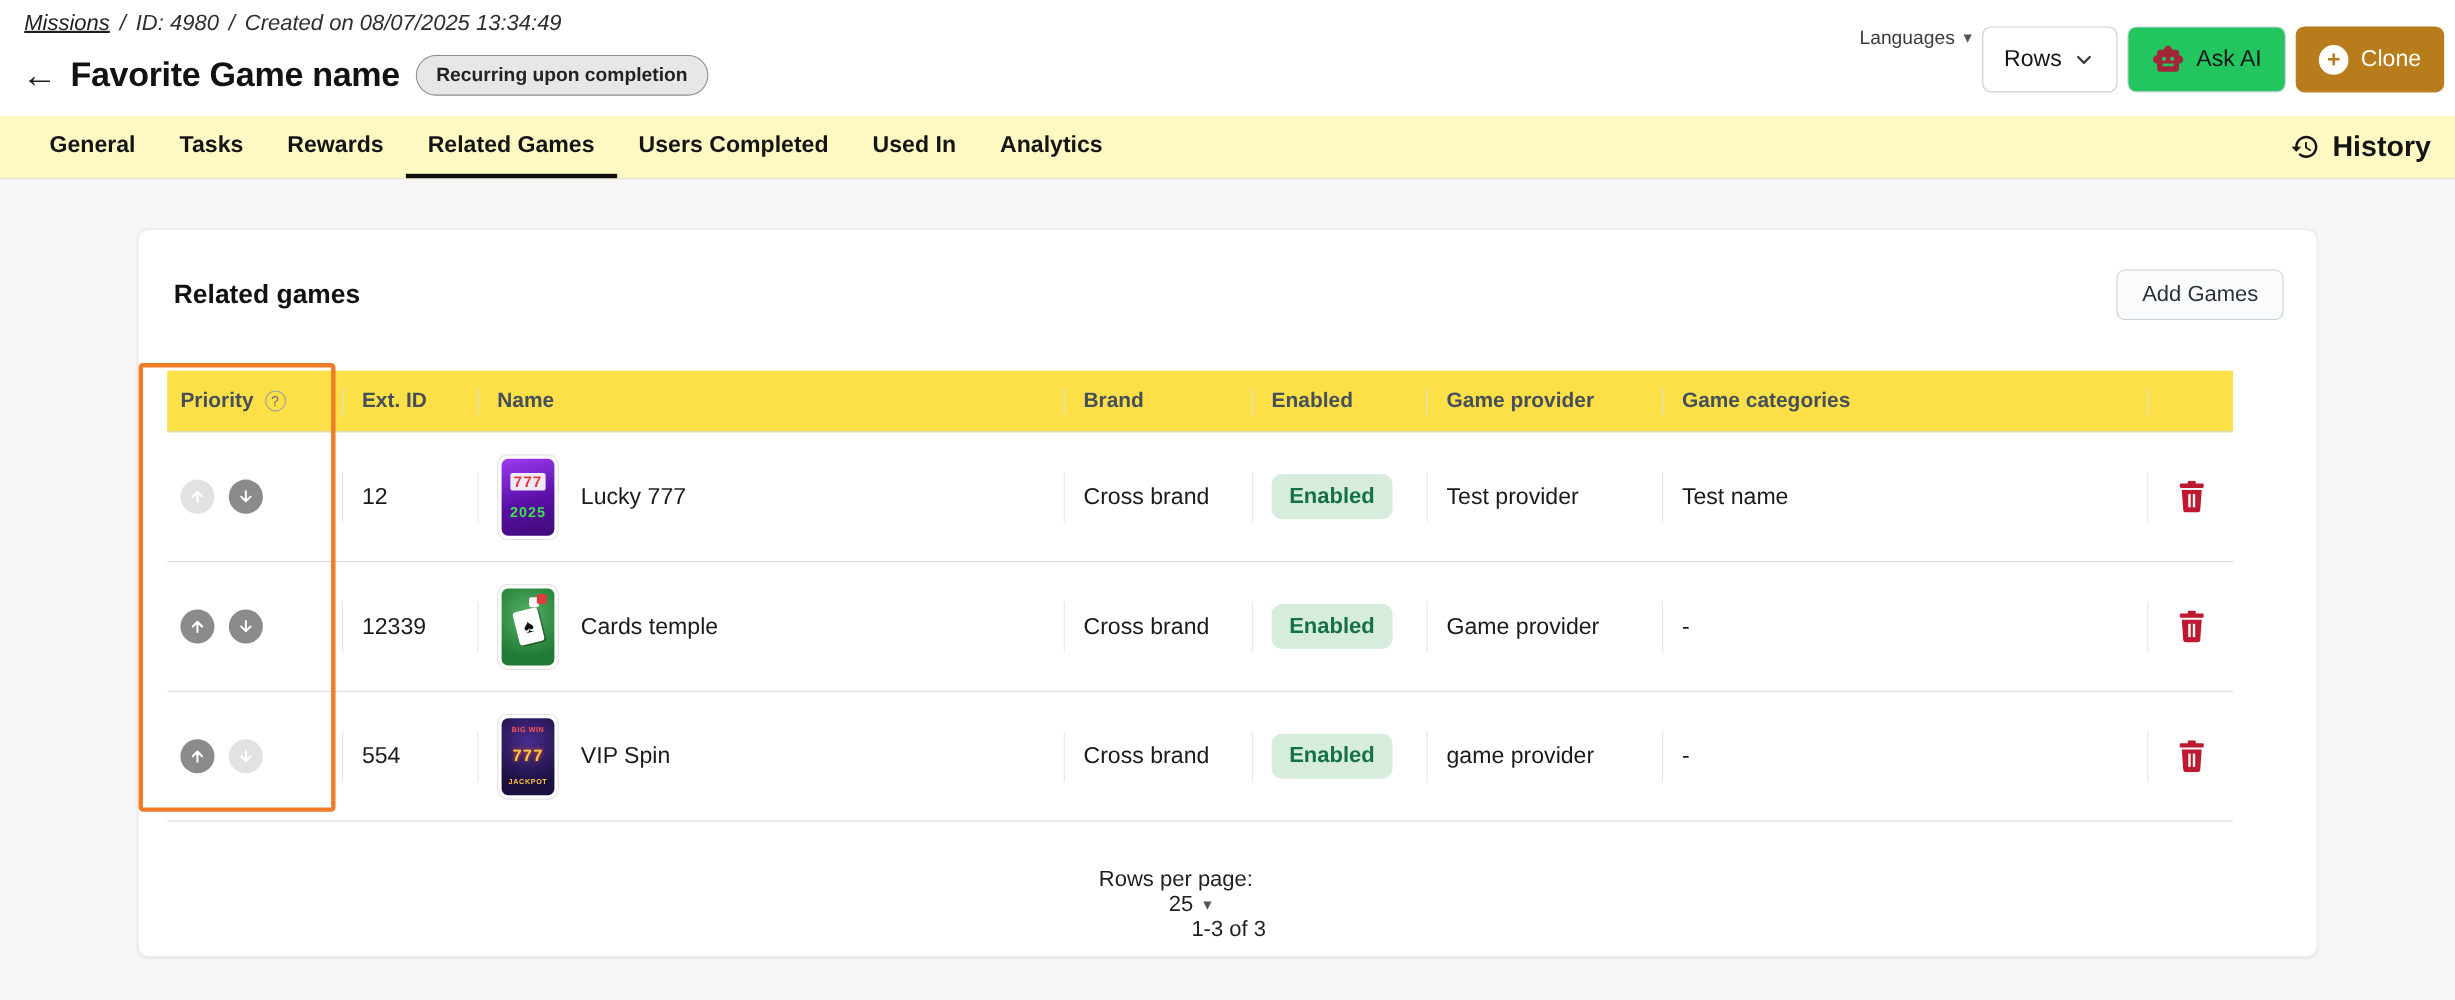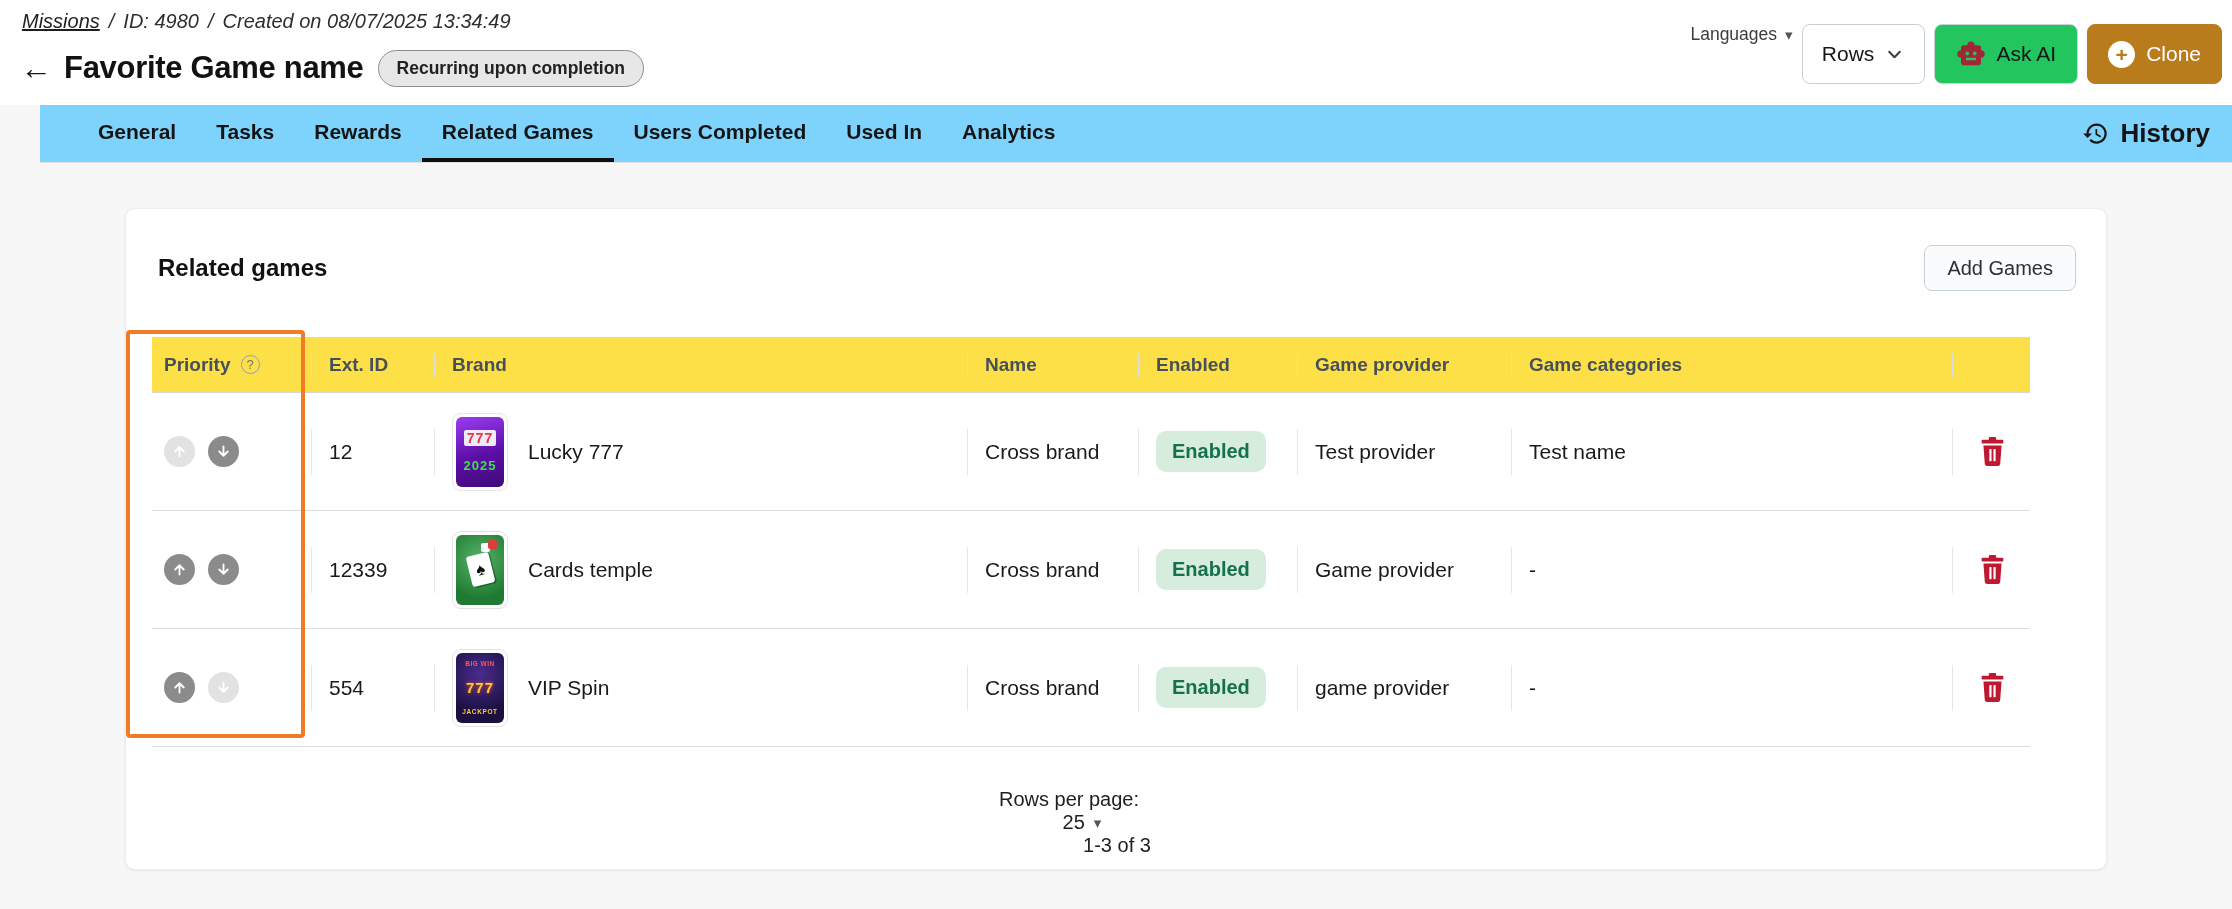--- a/index.html
+++ b/index.html
@@ -21,22 +21,22 @@
   .languages { display:flex; align-items:center; gap:8px; font-size:17.5px; color:#3c3c3c; cursor:pointer; }
   .tri-down { font-size:15px; color:#555; line-height:1; }
   .btn { display:flex; align-items:center; justify-content:center; gap:11px; height:60px;
     border-radius:8px; font-size:21px; font-family:inherit; cursor:pointer; }
   .btn-more { width:123px; background:#fff; border:1px solid #c6cfd6; color:#14171a; }
   .btn-askai { padding:0 21px; background:#22c55e; border:1px solid #c9d3db; color:#14171a; }
   .btn-clone { padding:0 20px; background:#B97C1D; border:1px solid #B97C1D; color:#fff; }
   .plus-circle { width:27px; height:27px; border-radius:50%; background:#fff; color:#B97C1D;
     display:flex; align-items:center; justify-content:center; font-size:21px; font-weight:700; line-height:1; }
   
-  .tabs-row { background:#7dd3fc; height:58px; display:flex; align-items:stretch; padding-left:38px;
-    border-bottom:1px solid #e2e2e2;margin-left:40px; }
+  .tabs-row { background:#fef9c3; height:58px; display:flex; align-items:stretch; padding-left:25px;
+    border-bottom:1px solid #e2e2e2; }
   .tab { padding:0 20px; display:flex; align-items:center; font-size:21px; font-weight:700; color:#141414;
     border-bottom:4px solid transparent; cursor:pointer; }
   .tab.active { border-bottom-color:#0f0f0f; }
   .history-btn { margin-left:auto; margin-right:22px; display:flex; align-items:center; gap:11px;
     font-size:26px; font-weight:700; color:#141414; cursor:pointer; }
   
   .content { height:746px; }
   .card { width:1982px; height:662px; margin:45px auto 0; background:#fff; border:1px solid #ececec;
     border-radius:10px; box-shadow:0 1px 3px rgba(0,0,0,0.07); position:relative; }
   .card-head { display:flex; justify-content:space-between; align-items:center; padding:36px 30px 0 32px; height:82px; }
@@ -172,24 +172,24 @@
 
         <div class="thead">
           <div class="cell first">
             <span>Priority</span>
             <span class="help-icon">?</span>
           </div>
           <div class="cell sep">
               <span>Ext. ID</span>
             </div>
           <div class="cell sep">
+              <span>Name</span>
+            </div>
+          <div class="cell sep">
               <span>Brand</span>
-            </div>
-          <div class="cell sep">
-              <span>Name</span>
             </div>
           <div class="cell sep">
               <span>Enabled</span>
             </div>
           <div class="cell sep">
               <span>Game provider</span>
             </div>
           <div class="cell sep">
               <span>Game categories</span>
             </div>

